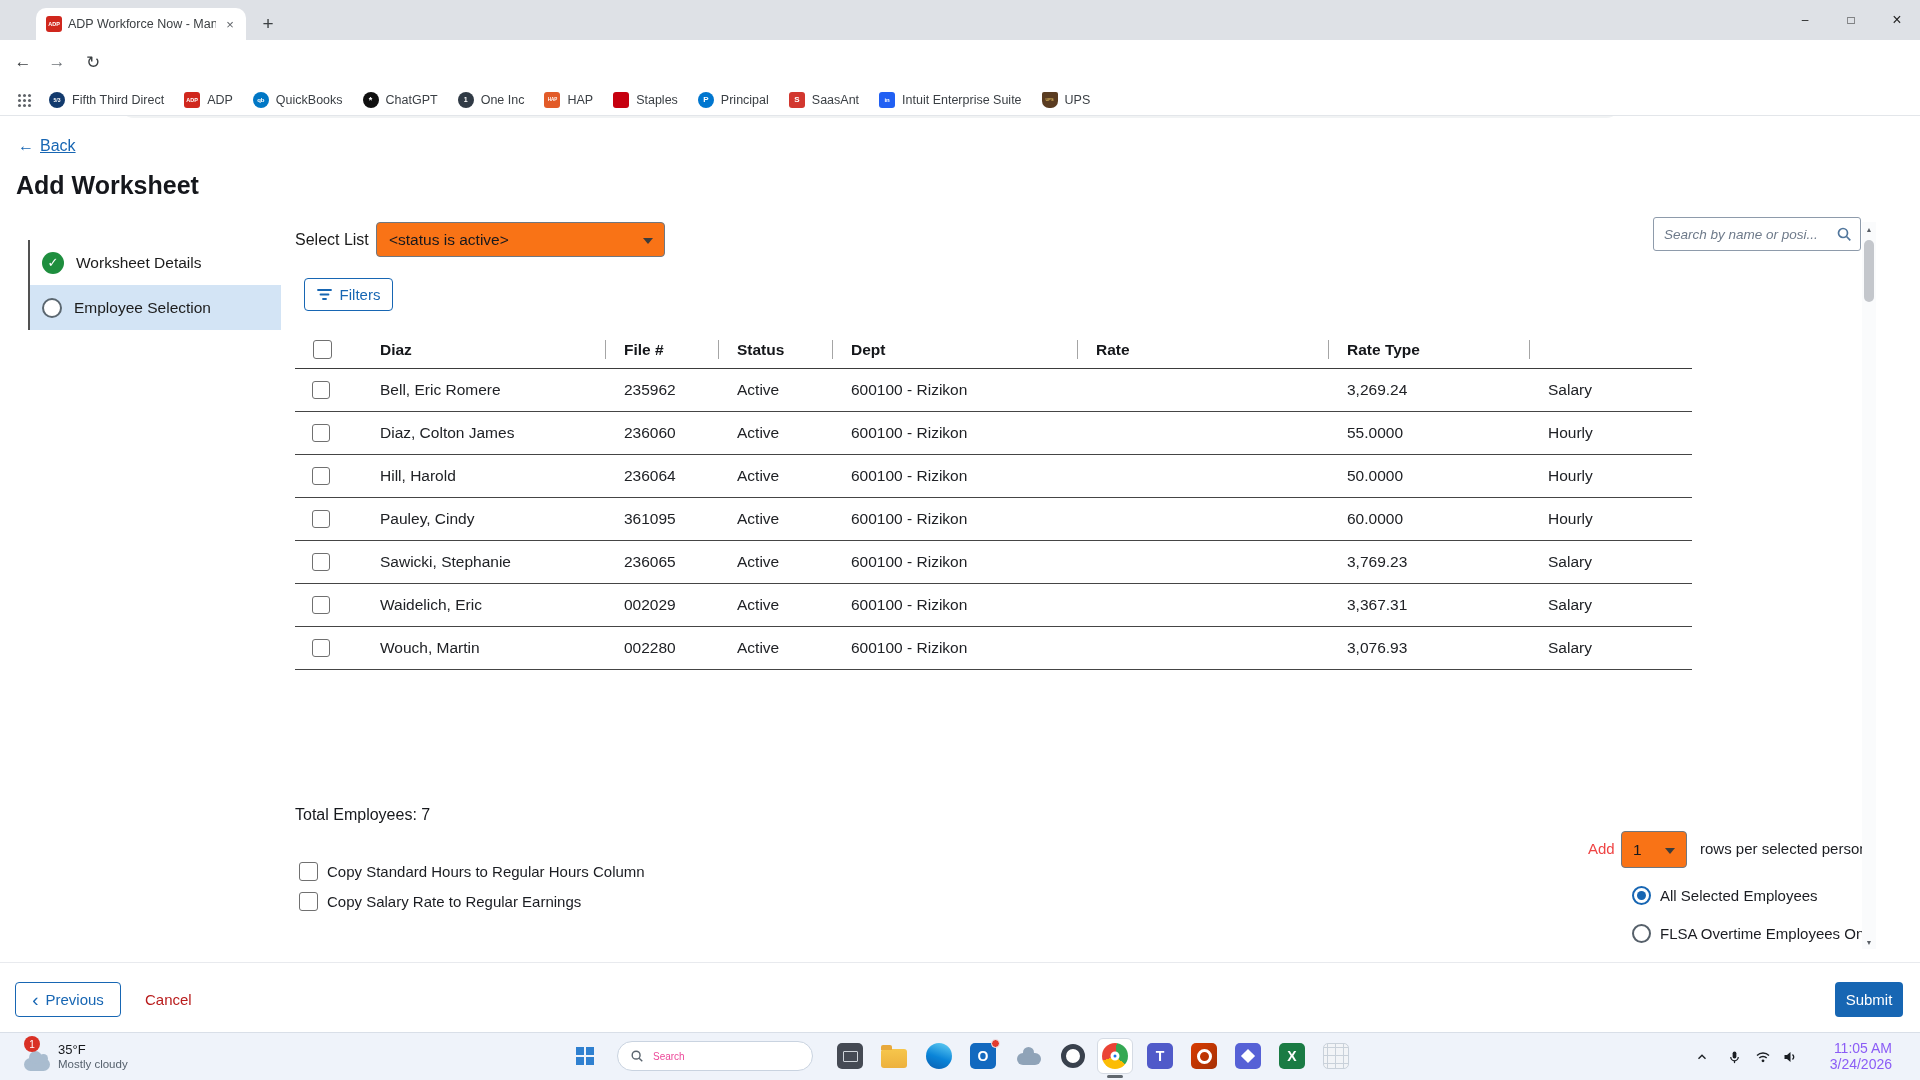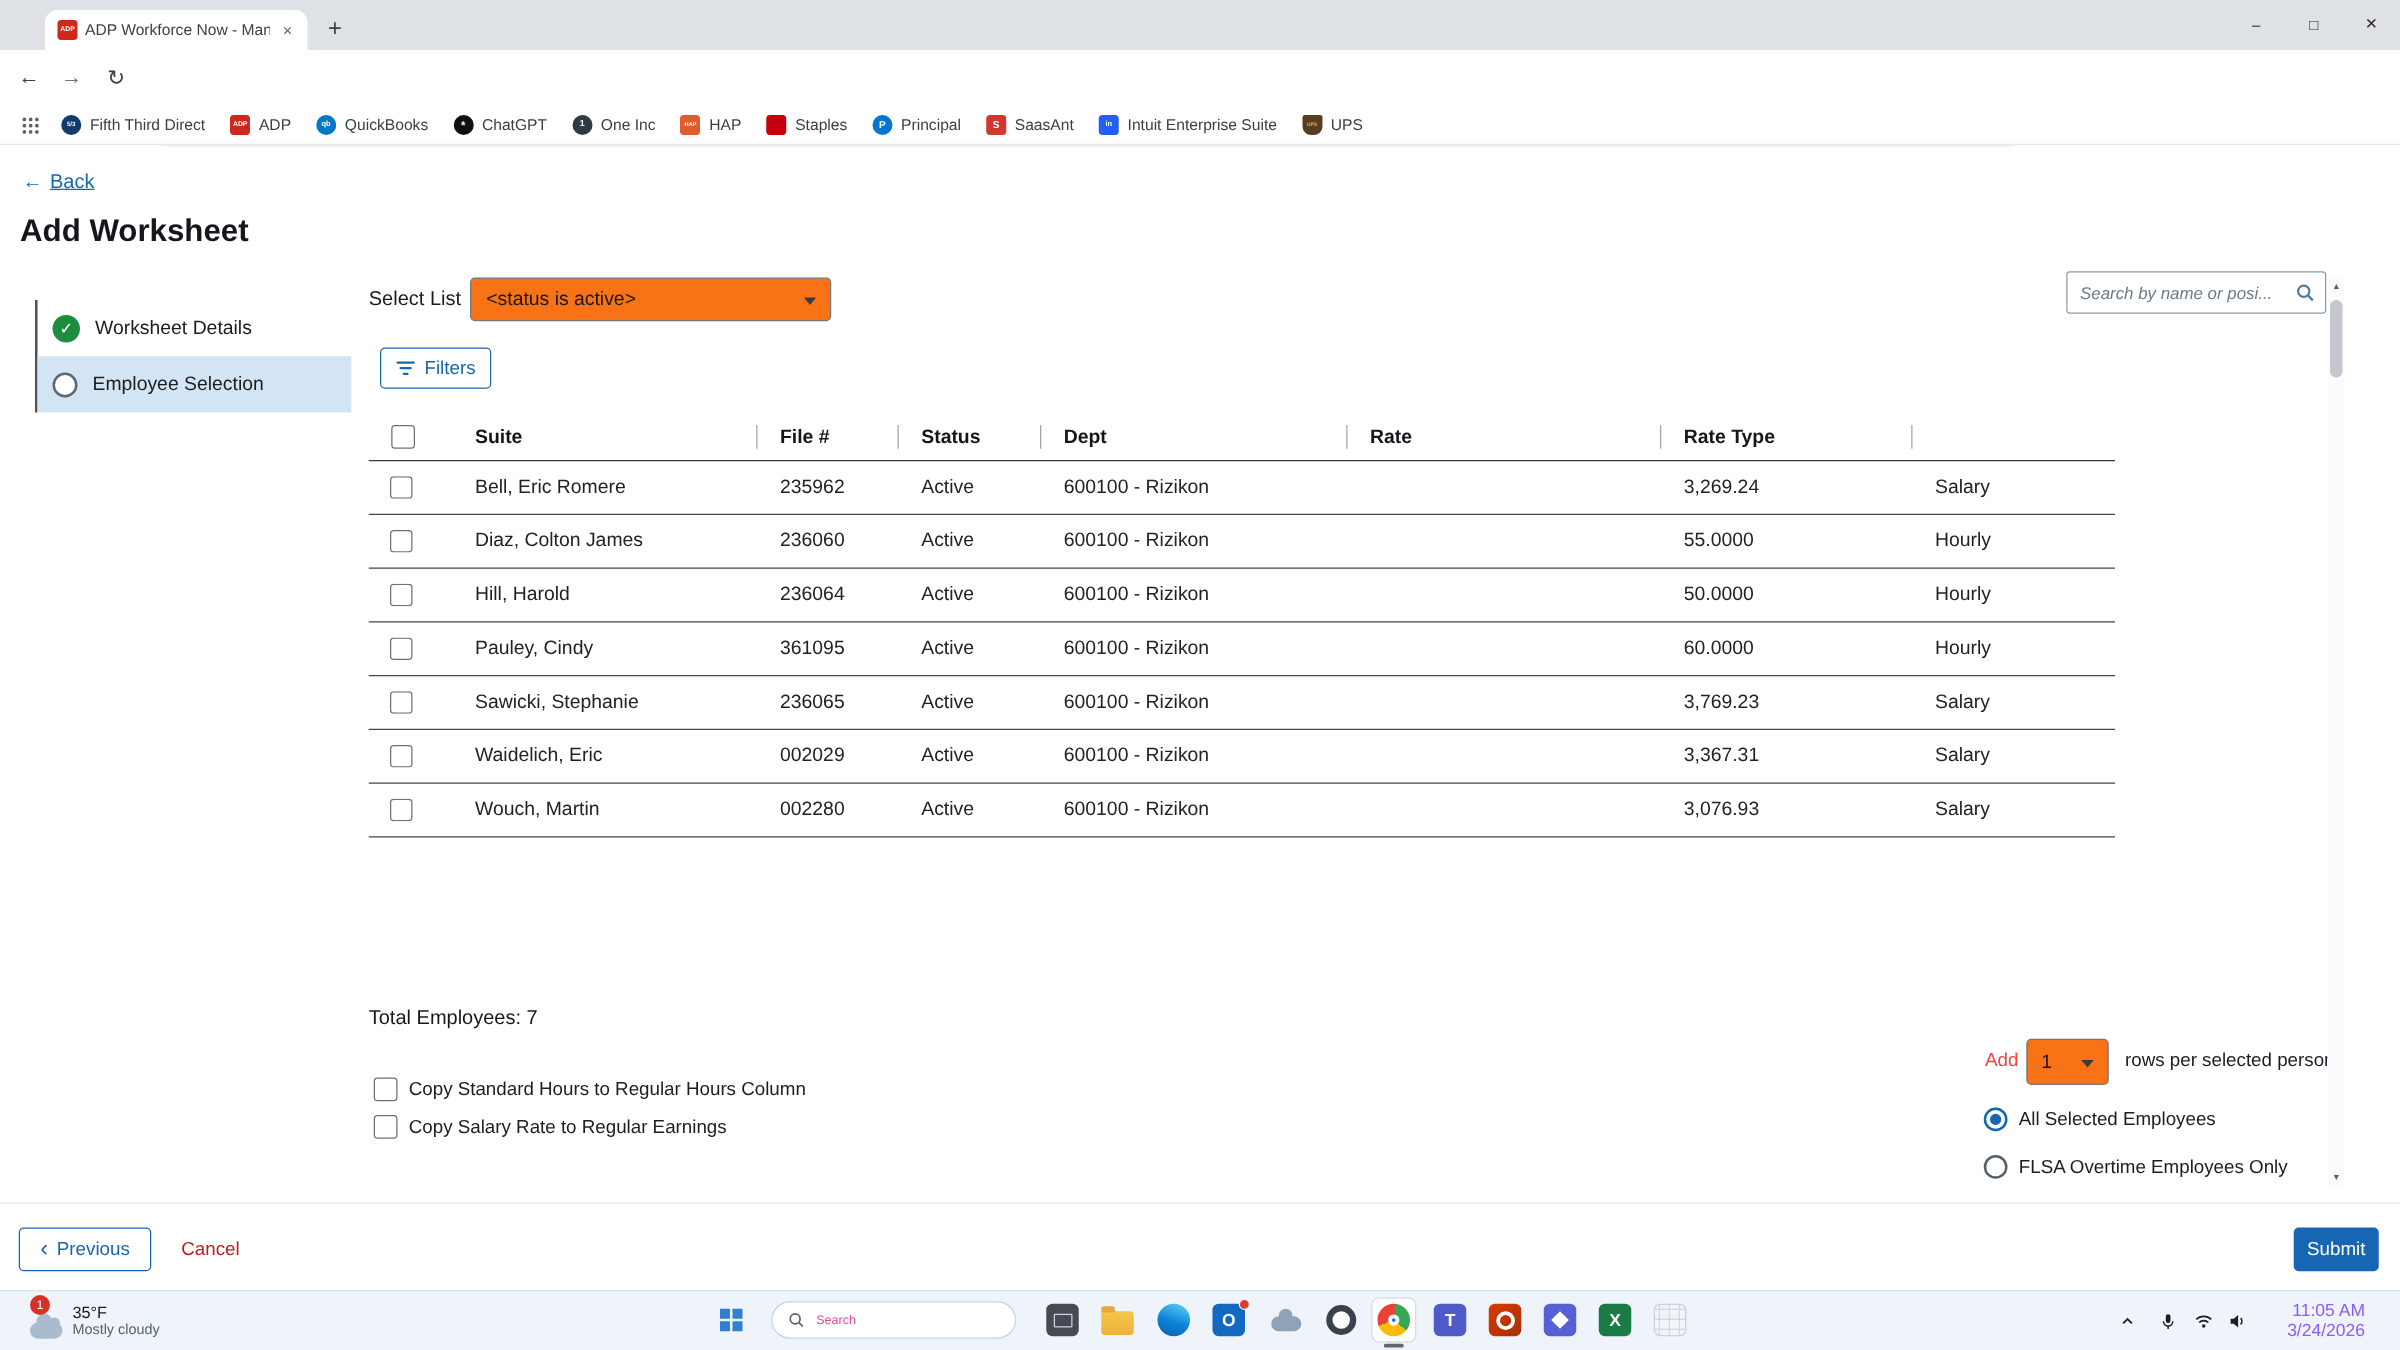--- a/index.html
+++ b/index.html
@@ -83,21 +83,21 @@
 
   .total-label{position:absolute;left:295px;top:806px;font-size:16px;color:#16181c}
 
   .copy-opt{position:absolute;left:299px;display:flex;align-items:center;gap:9px;font-size:15px;color:#1b1d22}
   .copy-opt .checkbox{flex:none}
 
   .add-prefix{position:absolute;left:1588px;top:841px;font-size:15px;color:#ef4444;line-height:16px}
   .rows-dd{left:1621px;top:831px;width:66px;height:37px;padding:0 24px 0 11px}
   .add-suffix{position:absolute;left:1700px;top:841px;font-size:15px;color:#1b1d22;line-height:16px}
 
-  .radio-row{position:absolute;left:1587px;display:flex;align-items:center;gap:9px;font-size:15px;color:#1b1d22}
+  .radio-row{position:absolute;left:1632px;display:flex;align-items:center;gap:9px;font-size:15px;color:#1b1d22}
   .radio{width:19px;height:19px;border-radius:50%;border:2px solid #56606a;background:#fff;position:relative;flex:none}
   .radio.on{border-color:#1766b3}
   .radio.on::after{content:"";position:absolute;left:3px;top:3px;width:9px;height:9px;border-radius:50%;background:#1766b3}
 
   .footer-divider{position:absolute;left:0;top:962px;width:1920px;height:1px;background:#e8eaee}
   .prev-btn{position:absolute;left:15px;top:982px;width:106px;height:35px;border:1px solid #1766b3;border-radius:4px;background:#fff;color:#1766b3;font-size:15px;display:flex;align-items:center;justify-content:center;gap:7px}
   .prev-btn .chev{font-size:19px;line-height:15px}
   .cancel-link{position:absolute;left:145px;top:991px;color:#b91c1c;font-size:15px}
   .submit-btn{position:absolute;left:1835px;top:982px;width:68px;height:35px;border:none;border-radius:4px;background:#1766b3;color:#fff;font-size:15px;display:flex;align-items:center;justify-content:center}
 
@@ -288,21 +288,21 @@
         </g>
       </svg>
     <span>Filters</span>
   </div>
 
   <div class="emp-table">
     <div class="t-header">
       <div class="hc cb cb-cell">
           <span class="checkbox"></span>
         </div>
-      <div class="hc sep">Suite</div>
+      <div class="hc sep">Diaz</div>
       <div class="hc sep">File #</div>
       <div class="hc sep">Status</div>
       <div class="hc sep">Dept</div>
       <div class="hc sep">Rate</div>
       <div class="hc sep">Rate Type</div>
     </div>
 
     <div class="t-row">
       <div class="cell cb-cell"><span class="checkbox"></span></div>
       <div class="cell">Bell, Eric Romere</div>

